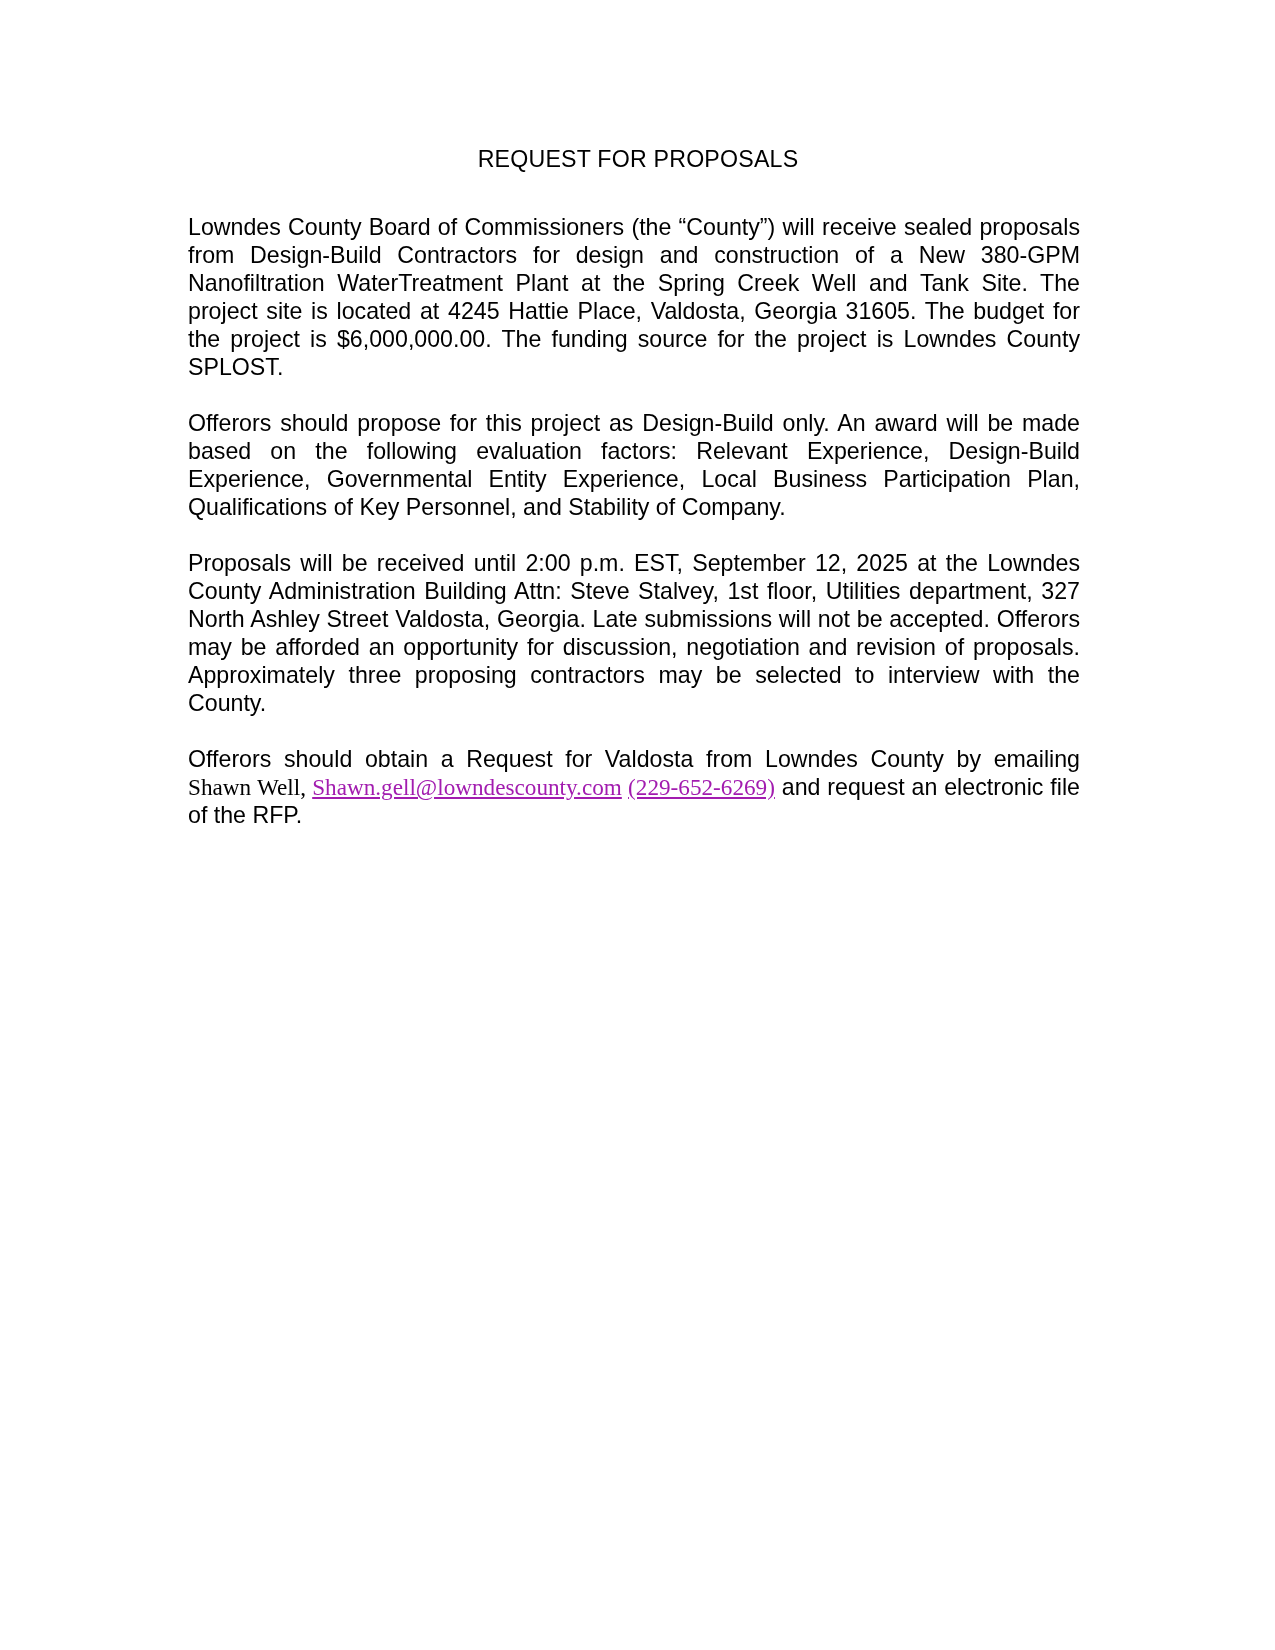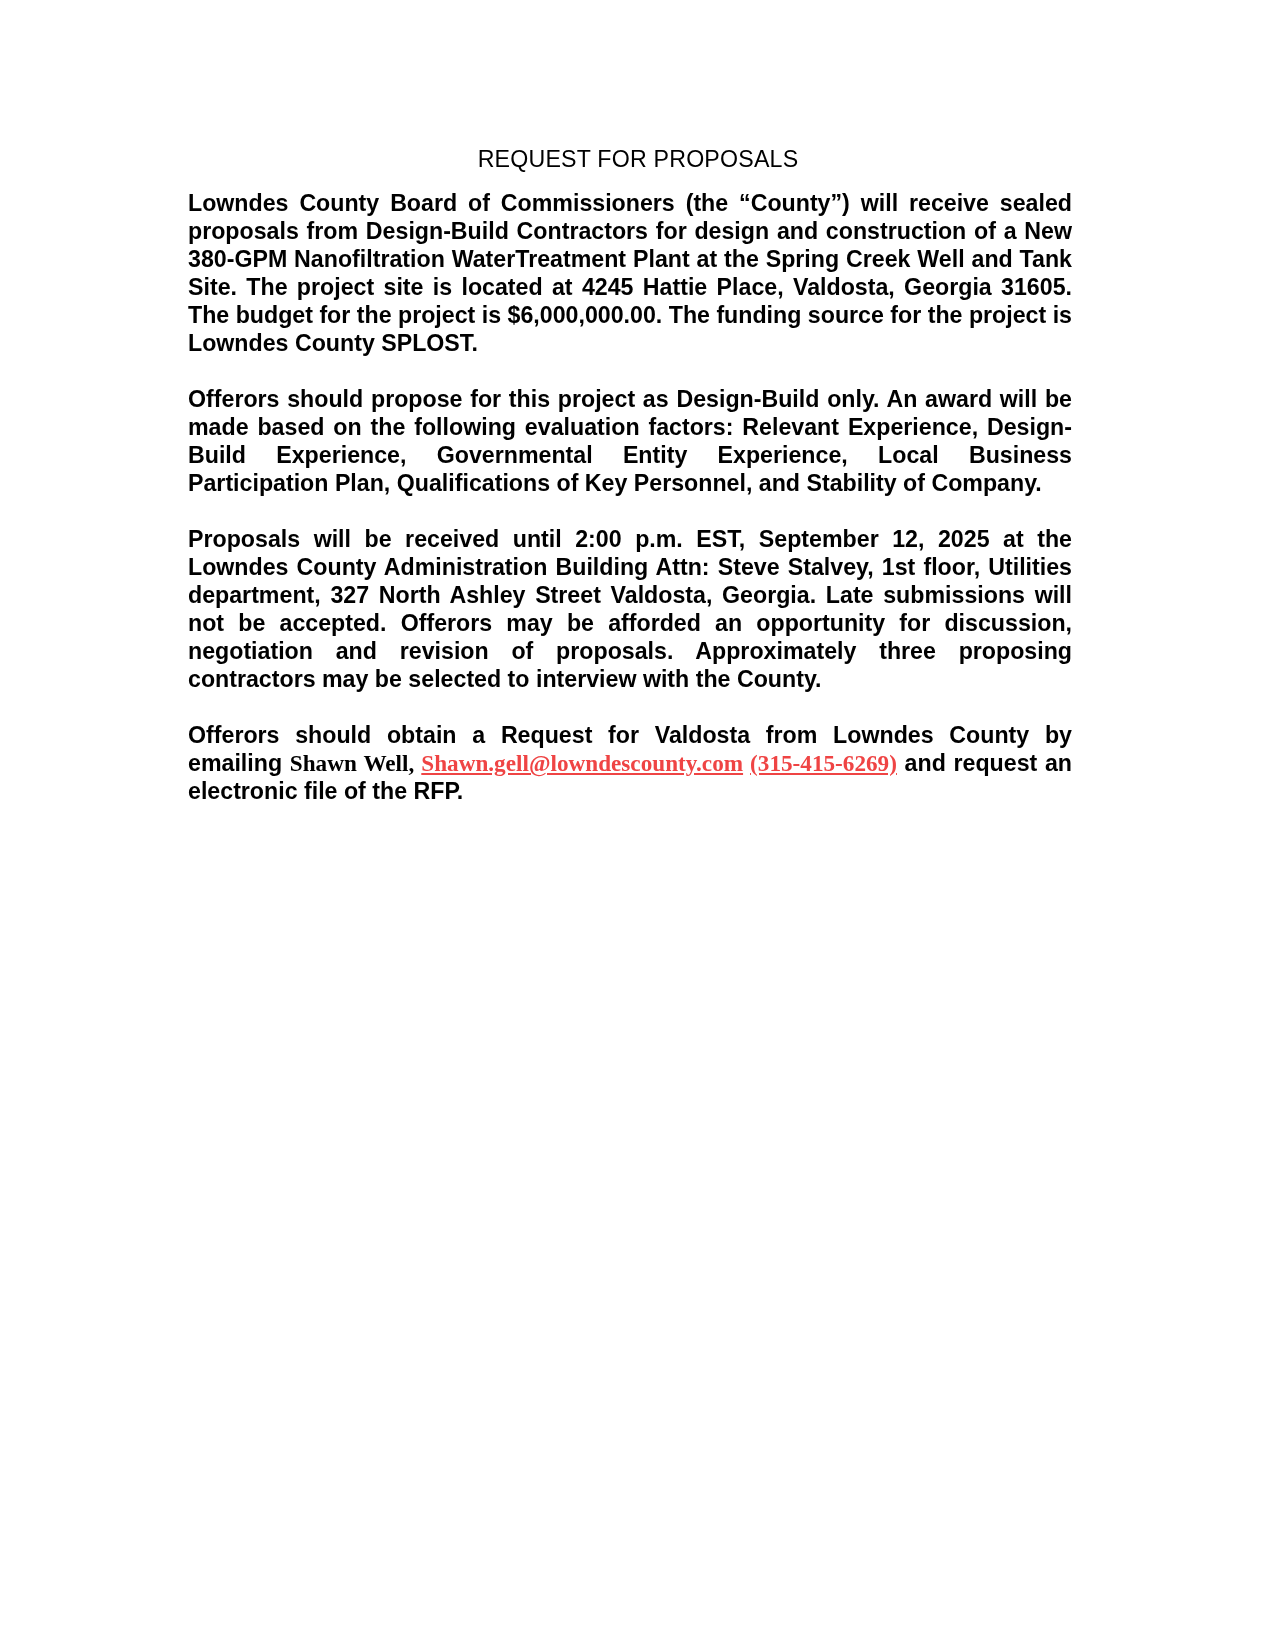--- a/index.html
+++ b/index.html
@@ -18,55 +18,54 @@
     position: absolute;
     left: 188px;
     top: 145px;
     width: 900px;
     font-family: "Liberation Sans", sans-serif;
     font-size: 23.2px;
     line-height: 28px;
     color: #000000;
   }
   .doc-title {
-    margin: 0 0 16px 0;
+    margin: 0 0 40px 0;
     font-size: 23.2px;
     font-weight: 400;
     text-align: center;
     letter-spacing: 0.2px;
   }
   .para {
-    margin: 0 16px 28px 0;
+    margin: 0 8px 28px 0;
     text-align: justify;
-    font-weight: bold;
   }
   .para:last-child {
     margin-bottom: 0;
   }
   .serif {
     font-family: "Liberation Serif", serif;
   }
   a.doc-link {
-    color: #ef4444;
+    color: #a21caf;
     text-decoration: underline;
     cursor: pointer;
   }
 </style>
 </head>
 <body>
 
 <div class="page">
   <div class="content">
 
     <h1 class="doc-title">REQUEST FOR PROPOSALS</h1>
 
     <p class="para">Lowndes County Board of Commissioners (the “County”) will receive sealed proposals from Design-Build Contractors for design and construction of a New 380-GPM Nanofiltration WaterTreatment Plant at the Spring Creek Well and Tank Site. The project site is located at 4245 Hattie Place, Valdosta, Georgia 31605.  The budget for the project is $6,000,000.00.  The funding source for the project is Lowndes County SPLOST.</p>
 
     <p class="para">Offerors should propose for this project as Design-Build only.  An award will be made based on the following evaluation factors: Relevant Experience, Design-Build Experience, Governmental Entity Experience, Local Business Participation Plan, Qualifications of Key Personnel, and Stability of Company.</p>
 
     <p class="para">Proposals will be received until 2:00 p.m. EST, September 12, 2025 at the Lowndes County Administration Building Attn: Steve Stalvey, 1st floor, Utilities department, 327 North Ashley Street Valdosta, Georgia. Late submissions will not be accepted. Offerors may be afforded an opportunity for discussion, negotiation and revision of proposals.  Approximately three proposing contractors may be selected to interview with the County.</p>
 
 
 
-    <p class="para"><span>Offerors should obtain a Request for Valdosta from Lowndes County by emailing </span><span class="serif">Shawn Well, </span><a class="serif doc-link" href="#">Shawn.gell@lowndescounty.com</a><span class="serif"> </span><a class="serif doc-link" href="#">(315-415-6269)</a><span> and request an electronic file of the RFP.</span></p>
+    <p class="para"><span>Offerors should obtain a Request for Valdosta from Lowndes County by emailing </span><span class="serif">Shawn Well, </span><a class="serif doc-link" href="#">Shawn.gell@lowndescounty.com</a><span class="serif"> </span><a class="serif doc-link" href="#">(229-652-6269)</a><span> and request an electronic file of the RFP.</span></p>
 
   </div>
 </div>
 
 </body></html>

